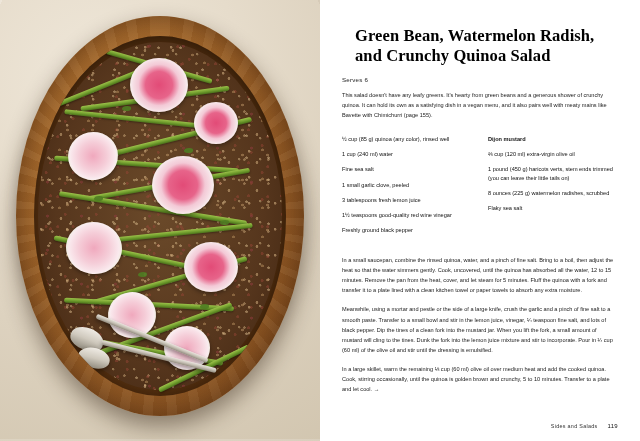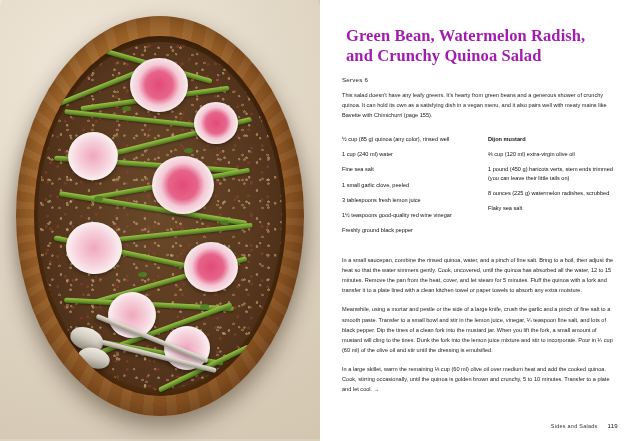--- a/index.html
+++ b/index.html
@@ -147,22 +147,22 @@
     position: relative;
     width: 320px; height: 441px;
     background: #ffffff;
     padding: 22px 22px 0 22px;
   }
   .recipe-title {
     font-family: "Liberation Serif", serif;
     font-weight: 700;
     font-size: 16.5px;
     line-height: 1.22;
-    color: #a21caf;
-    margin: 4px 0 0 4px;
+    color: #000000;
+    margin: 4px 0 0 13px;
     letter-spacing: .1px;
     max-width: 250px;
   }
   .serves {
     font-family: "Liberation Sans", sans-serif;
     font-size: 6.2px;
     color: #222;
     margin-top: 10px;
     letter-spacing: .2px;
   }

